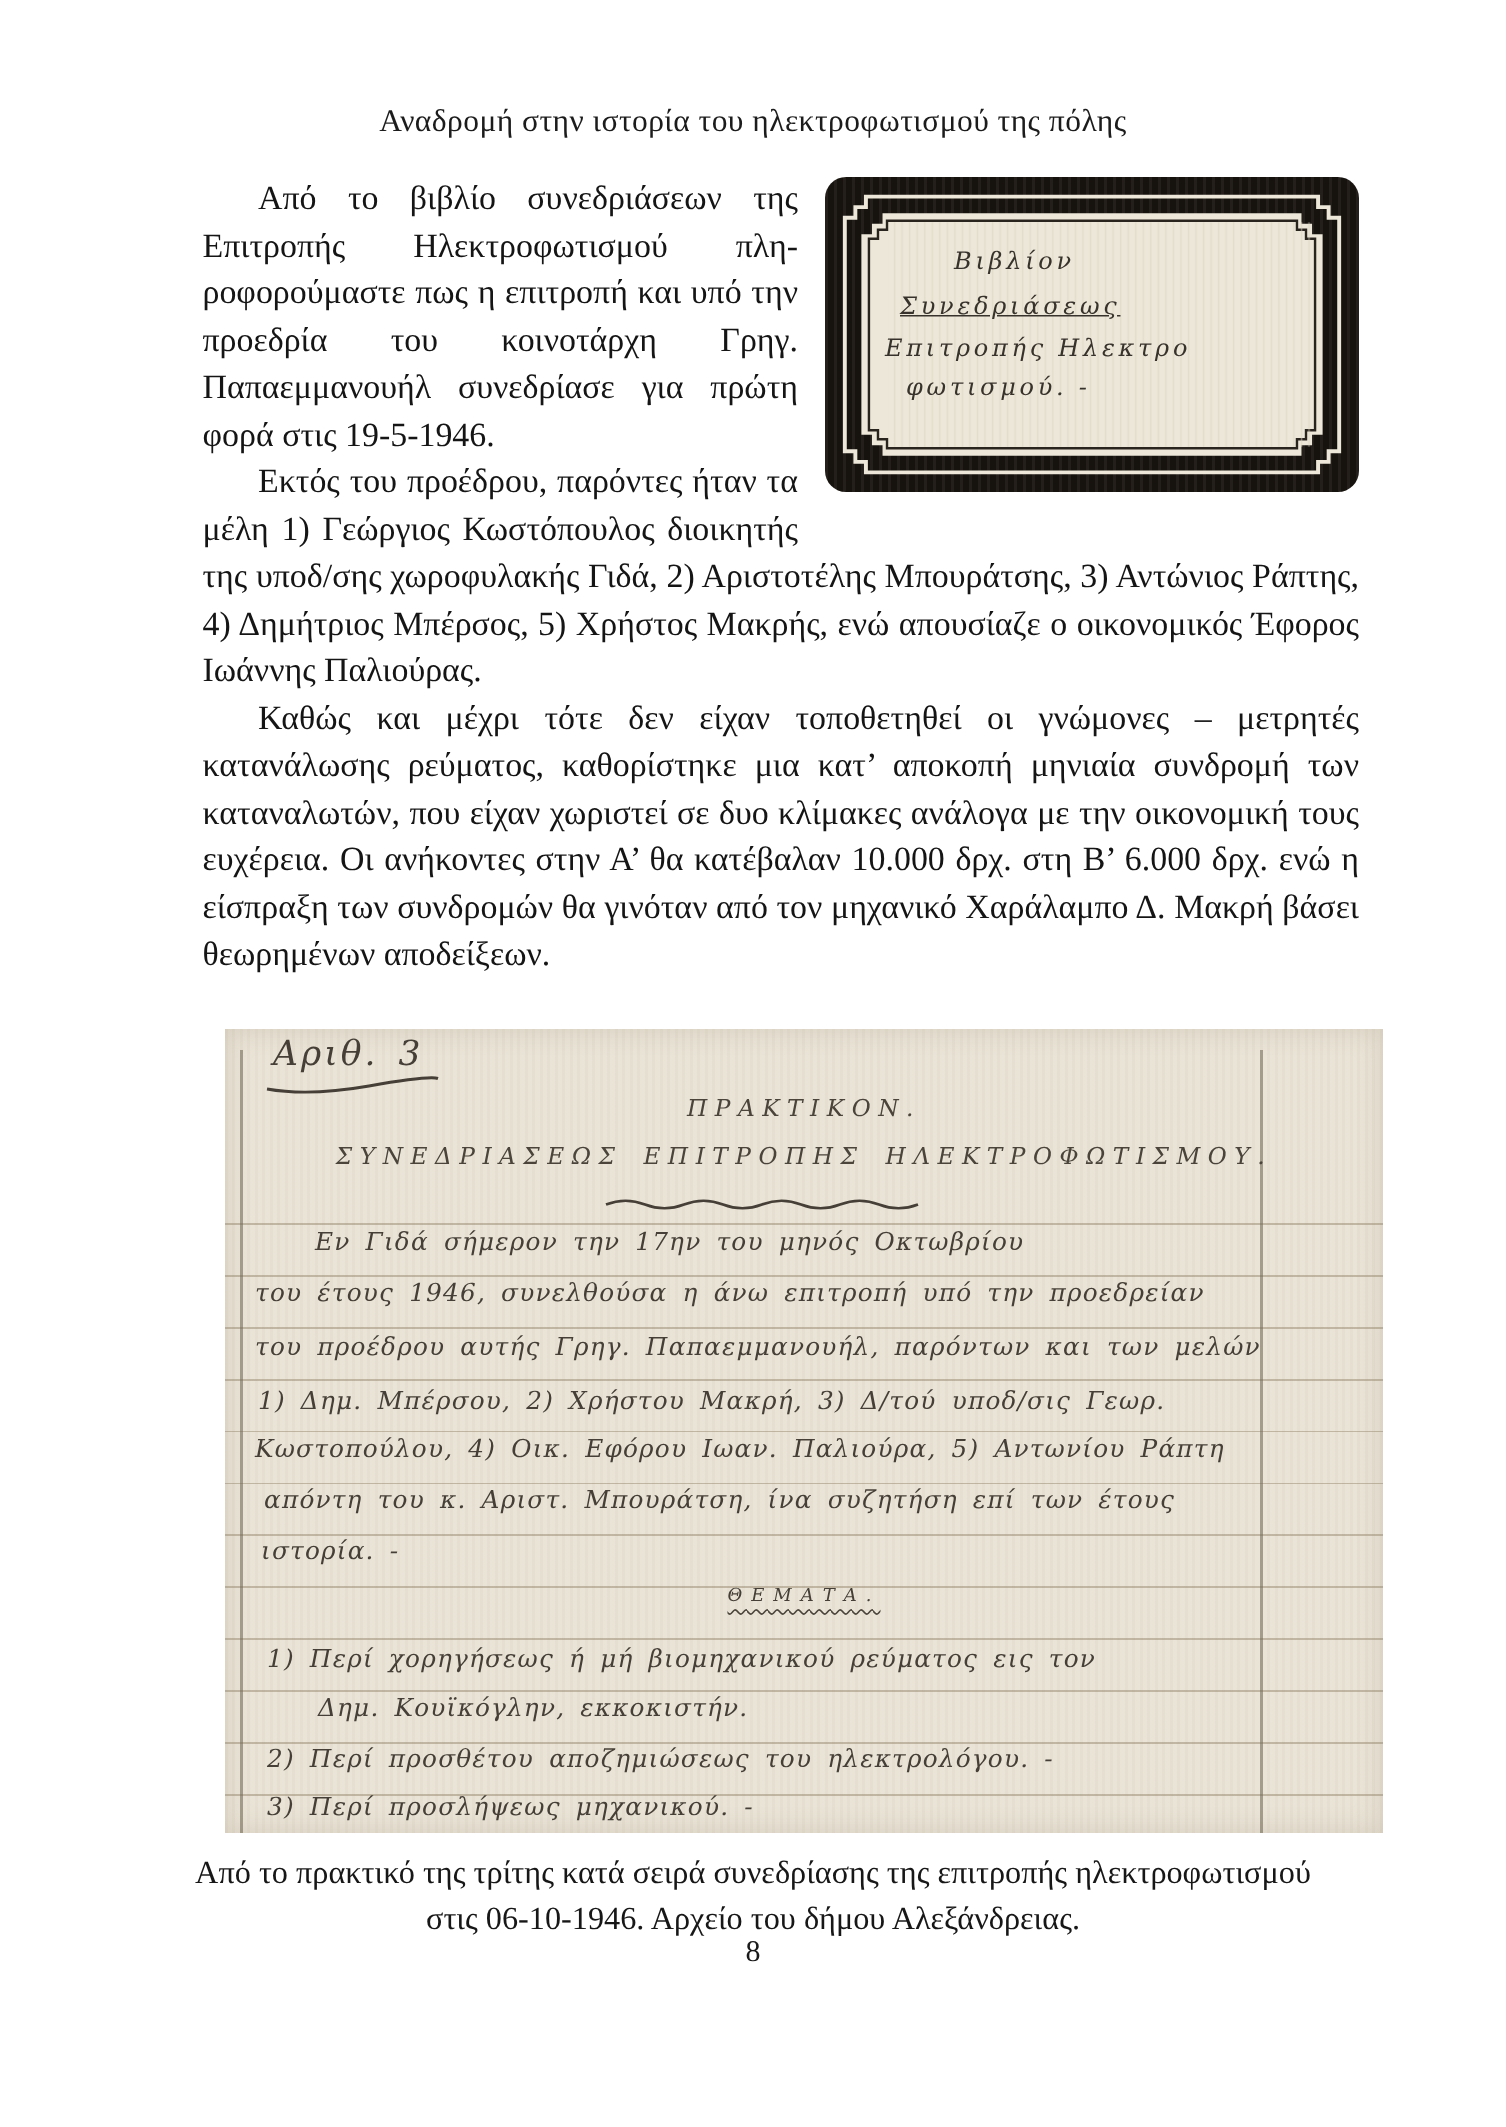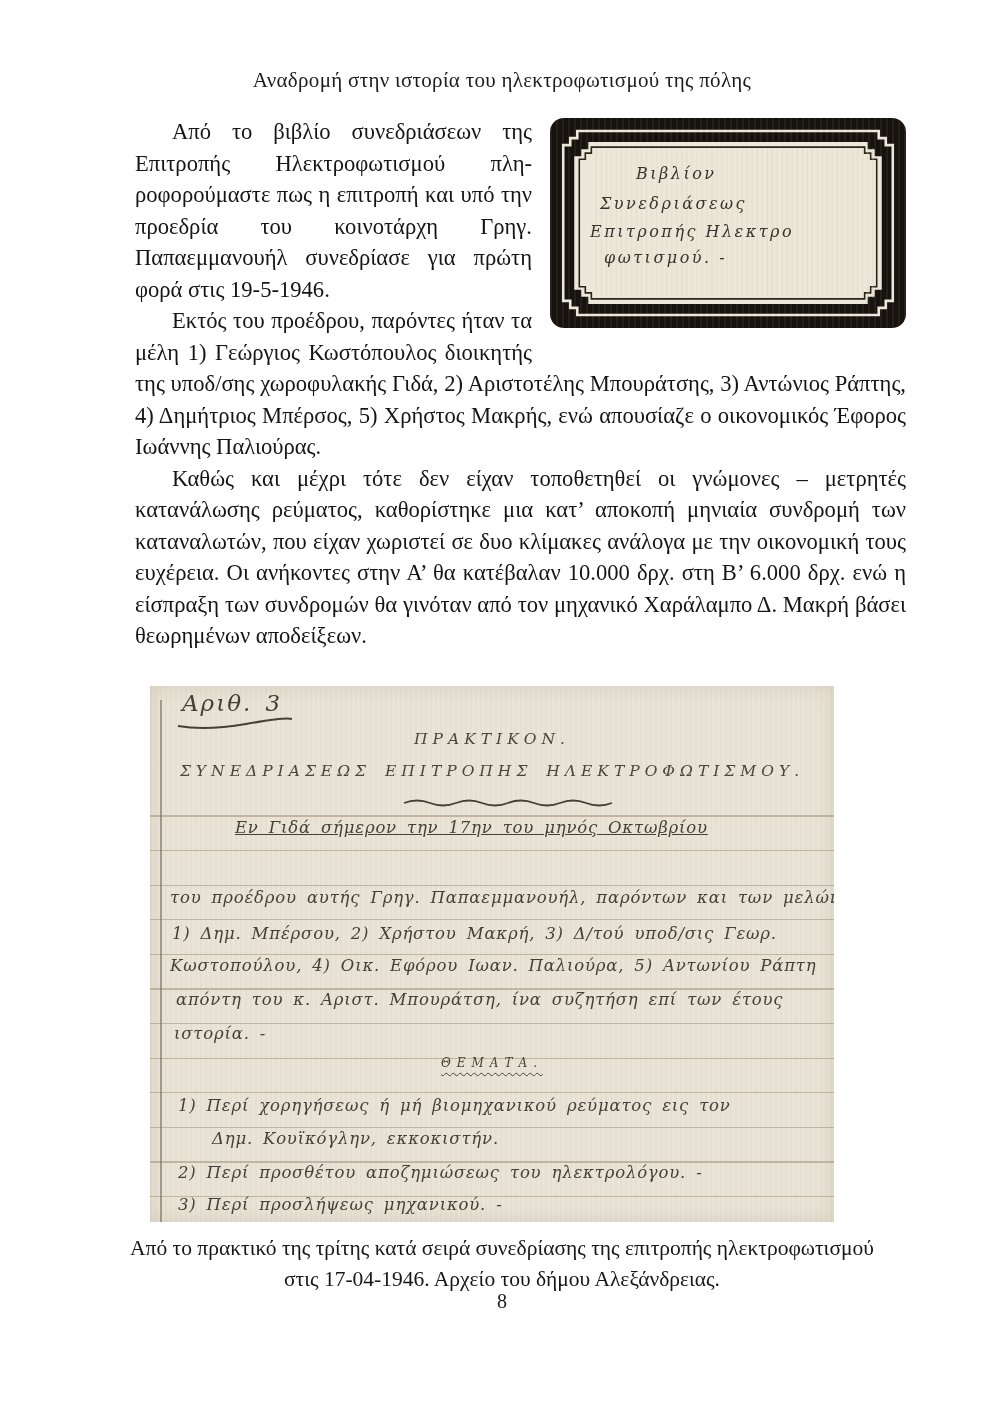--- a/index.html
+++ b/index.html
@@ -38,28 +38,28 @@
     background-image:repeating-linear-gradient(90deg, rgba(255,255,255,0.05) 0 2px, rgba(0,0,0,0.08) 2px 6px);
   }
   .cover-photo svg { position:absolute; inset:0; }
   .cover-label-text {
     position:absolute; left:24px; top:24px; width:306px; height:161px;
     font-family:"DejaVu Serif",serif; font-style:italic;
     color:#38322c; font-size:16px; letter-spacing:2.5px;
   }
   .cover-label-text .lbl { position:absolute; white-space:nowrap; }
   .lbl-0 { left:62px;  top:16px; }
-  .lbl-1 { left:26px;  top:46px; }
+  .lbl-1 { left:26px;  top:46px;text-decoration:underline; }
   .lbl-2 { left:16px;  top:74px; }
   .lbl-3 { left:30px;  top:100px; }
 
   
   .minutes-photo {
     position:absolute; left:150px; top:686px;
-    width:684px; height:536px;
+    width:772px; height:536px;
     background:#e9e3d6;
     background-image:
       repeating-linear-gradient(90deg, rgba(125,105,75,0.035) 0 2px, rgba(255,255,255,0.03) 2px 5px);
     box-shadow: inset 0 0 18px rgba(120,100,70,0.18);
     overflow:hidden;
   }
   .ruling {
     position:absolute; left:0; right:0; top:96px; bottom:0;
     background-image:repeating-linear-gradient(to bottom,
        transparent 0 33.4px, rgba(150,136,110,0.5) 33.4px 34.6px);
@@ -73,21 +73,21 @@
     position:absolute; white-space:nowrap;
     font-family:"DejaVu Serif",serif; font-style:italic;
     color:#453f37; font-size:16.5px; letter-spacing:0.8px; word-spacing:4px;
   }
   .hand-caps { letter-spacing:5px; font-size:15.5px; color:#4a443b; }
   .doc-number { left:32px; top:4px; font-size:23px; letter-spacing:2px; }
   .doc-number .num-underline { position:absolute; left:-6px; top:26px; }
   .minutes-title    { left:0; top:44px;  width:100%; text-align:center; }
   .minutes-subtitle { left:0; top:76px;  width:100%; text-align:center; }
   .divider { position:absolute; left:250px; top:110px; }
-  .mline-0 { left:85px; top:132px;text-decoration:underline; }
+  .mline-0 { left:60px; top:132px; }
   .mline-1 { left:20px; top:166px; }
   .mline-2 { left:20px; top:202px; }
   .mline-3 { left:22px; top:238px; }
   .mline-4 { left:20px; top:270px; }
   .mline-5 { left:26px; top:304px; }
   .mline-6 { left:24px; top:338px; }
   .themes-header {
     left:0; top:370px; width:100%; text-align:center;
     font-size:12px; letter-spacing:6px;
     text-decoration:underline wavy 1.3px #4a443b;
@@ -156,31 +156,32 @@
     </div>
 
     <div class="hand hand-caps minutes-subtitle">ΣΥΝΕΔΡΙΑΣΕΩΣ ΕΠΙΤΡΟΠΗΣ ΗΛΕΚΤΡΟΦΩΤΙΣΜΟΥ.</div>
     <div class="hand hand-caps minutes-title">ΠΡΑΚΤΙΚΟΝ.</div>
 
     <svg class="divider" width="216" height="12">
       <path d="M4 7 q 13 -5 26 0 t 26 0 t 26 0 t 26 0 t 26 0 t 26 0 t 26 0 t 26 0" fill="none" stroke="#453f37" stroke-width="1.8"></path>
     </svg>
 
     <div class="hand mline-0">Εν Γιδά σήμερον την 17ην του μηνός Οκτωβρίου</div>
+    <div class="hand mline-1">του έτους 1946, συνελθούσα η άνω επιτροπή υπό την προεδρείαν</div>
     <div class="hand mline-2">του προέδρου αυτής Γρηγ. Παπαεμμανουήλ, παρόντων και των μελών</div>
     <div class="hand mline-3">1) Δημ. Μπέρσου, 2) Χρήστου Μακρή, 3) Δ/τού υποδ/σις Γεωρ.</div>
     <div class="hand mline-4">Κωστοπούλου, 4) Οικ. Εφόρου Ιωαν. Παλιούρα, 5) Αντωνίου Ράπτη</div>
     <div class="hand mline-5">απόντη του κ. Αριστ. Μπουράτση, ίνα συζητήση επί των έτους</div>
     <div class="hand mline-6">ιστορία. -</div>
 
     <div class="hand themes-header">ΘΕΜΑΤΑ.</div>
 
     <div class="hand tline-0">1) Περί χορηγήσεως ή μή βιομηχανικού ρεύματος εις τον</div>
     <div class="hand tline-1">Δημ. Κουϊκόγλην, εκκοκιστήν.</div>
     <div class="hand tline-2">2) Περί προσθέτου αποζημιώσεως του ηλεκτρολόγου. -</div>
     <div class="hand tline-3">3) Περί προσλήψεως μηχανικού. -</div>
   </div>
 
-  <div class="photo-caption">Από το πρακτικό της τρίτης κατά σειρά συνεδρίασης της επιτροπής ηλεκτροφωτισμού στις 17-04-1946. Αρχείο του δήμου Αλεξάνδρειας.</div>
+  <div class="photo-caption">Από το πρακτικό της τρίτης κατά σειρά συνεδρίασης της επιτροπής ηλεκτροφωτισμού στις 06-10-1946. Αρχείο του δήμου Αλεξάνδρειας.</div>
 
   <div class="page-number">8</div>
 
 </div>
 
 </body></html>

